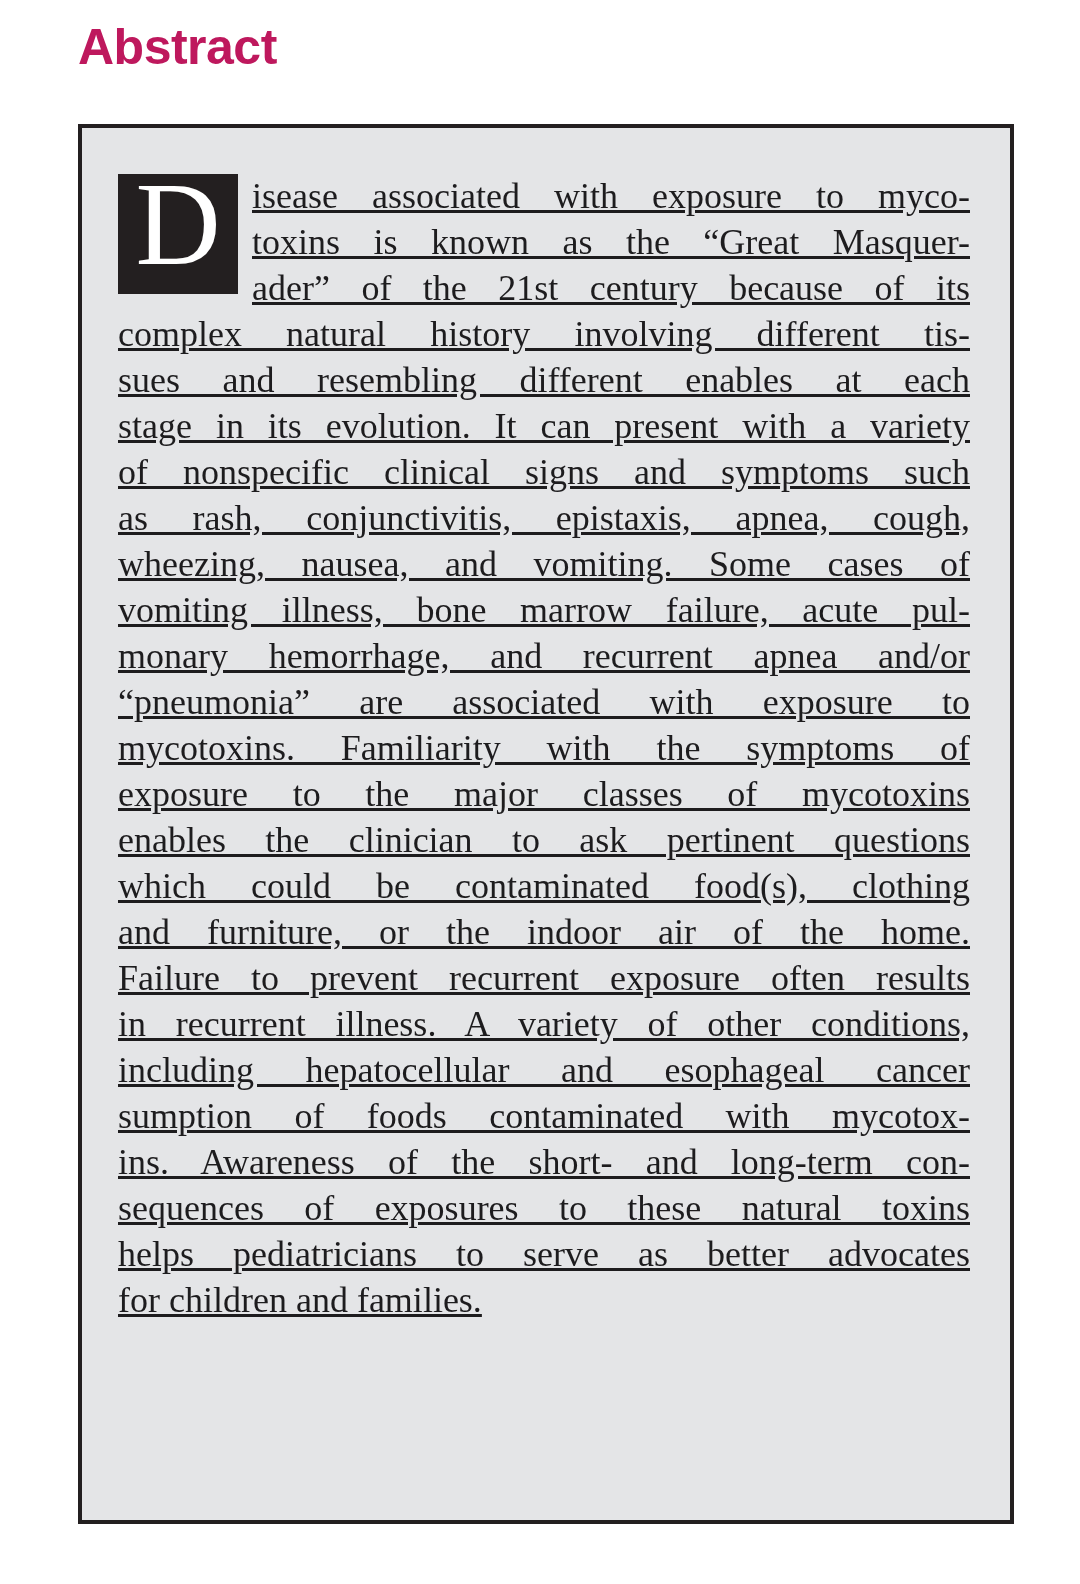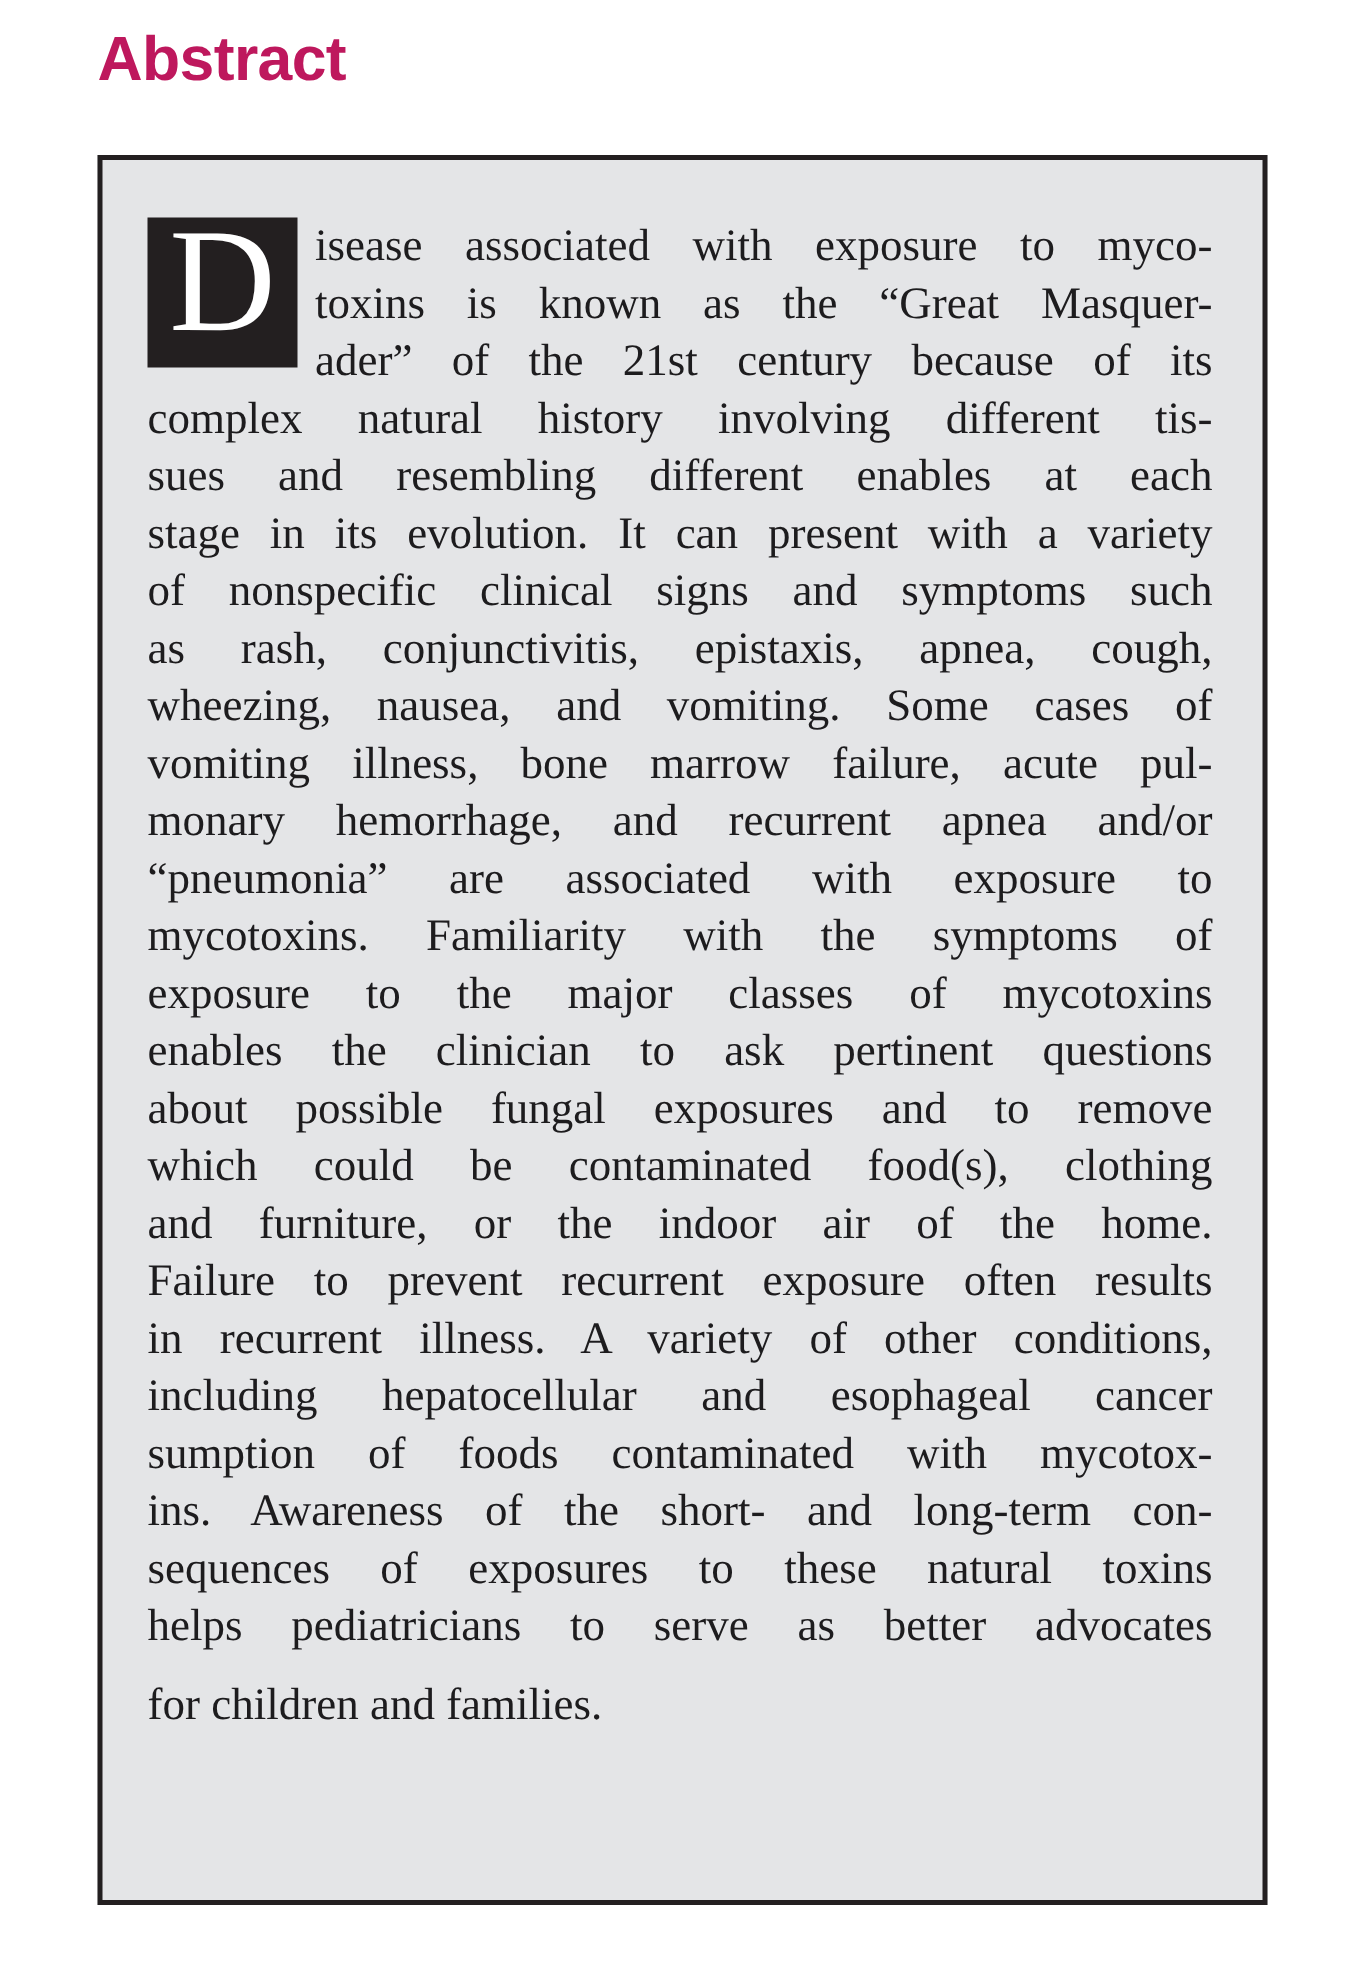--- a/index.html
+++ b/index.html
@@ -51,24 +51,24 @@
     background: #231f20;
     color: #ffffff;
     font-family: "Liberation Serif", serif;
     font-size: 118px;
     line-height: 102px;
     text-align: center;
   }
   .line {
     text-align: justify;
     text-align-last: justify;
+    text-decoration: underline;
   }
   .line.last {
     text-align-last: left;
-    margin-top: 17px;
   }
 </style>
 </head>
 <body>
 
 <main class="page">
   <h1 class="heading">Abstract</h1>
 
   <section class="abstract-box">
     <div class="abstract-text">
@@ -81,21 +81,20 @@
         <div class="line">stage in its evolution. It can present with a variety</div>
         <div class="line">of nonspecific clinical signs and symptoms such</div>
         <div class="line">as rash, conjunctivitis, epistaxis, apnea, cough,</div>
         <div class="line">wheezing, nausea, and vomiting. Some cases of</div>
         <div class="line">vomiting illness, bone marrow failure, acute pul-</div>
         <div class="line">monary hemorrhage, and recurrent apnea and/or</div>
         <div class="line">“pneumonia” are associated with exposure to</div>
         <div class="line">mycotoxins. Familiarity with the symptoms of</div>
         <div class="line">exposure to the major classes of mycotoxins</div>
         <div class="line">enables the clinician to ask pertinent questions</div>
-        <div class="line">about possible fungal exposures and to remove</div>
         <div class="line">which could be contaminated food(s), clothing</div>
         <div class="line">and furniture, or the indoor air of the home.</div>
         <div class="line">Failure to prevent recurrent exposure often results</div>
         <div class="line">in recurrent illness. A variety of other conditions,</div>
         <div class="line">including hepatocellular and esophageal cancer</div>
         <div class="line">sumption of foods contaminated with mycotox-</div>
         <div class="line">ins. Awareness of the short- and long-term con-</div>
         <div class="line">sequences of exposures to these natural toxins</div>
         <div class="line">helps pediatricians to serve as better advocates</div>
         <div class="line last">for children and families.</div>

